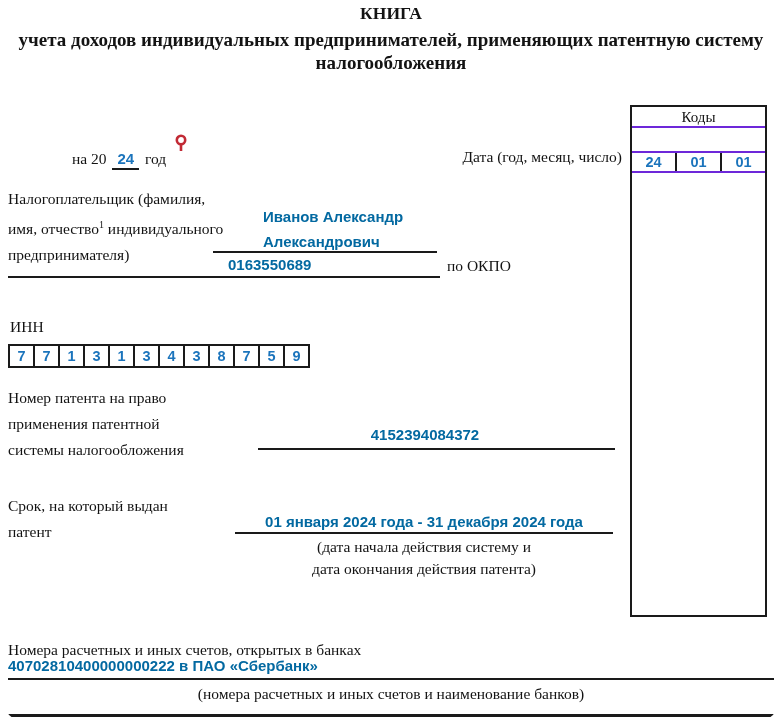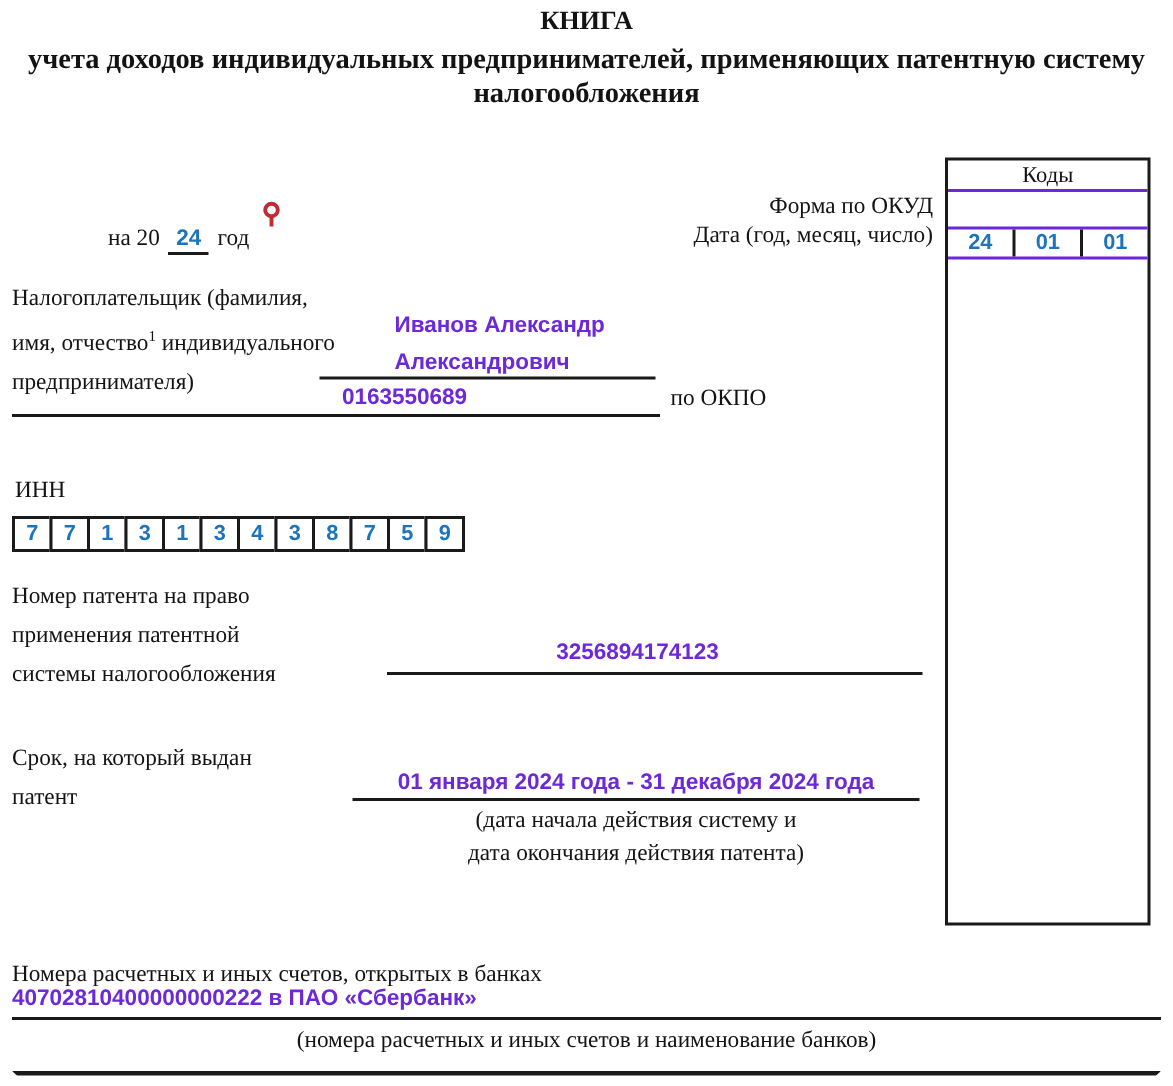--- a/index.html
+++ b/index.html
@@ -4,21 +4,21 @@
 <style>
   html,body{margin:0;padding:0;background:#fff;}
   #page{
     position:relative;width:782px;height:724px;background:#ffffff;
     font-family:"Liberation Serif", serif;color:#131313;overflow:hidden;border-radius:31px;
   }
   .abs{position:absolute;}
   .serif{font-family:"Liberation Serif", serif;font-size:15.5px;color:#131313;}
   .title-main{font-weight:bold;font-size:17.5px;text-align:center;width:100%;}
   .title-sub{font-weight:bold;font-size:19px;text-align:center;width:100%;line-height:23px;}
-  .blue-val{font-family:"Liberation Sans", sans-serif;font-weight:700;font-size:15px;color:#6d28d9;}
+  .blue-val{font-family:"Liberation Sans", sans-serif;font-weight:700;font-size:15px;color:#0369a1;}
   .rule{border-top:2.5px solid #1a1a1a;height:0;}
   .rule-thin{border-top:2px solid #1a1a1a;height:0;}
   .rule-thick{border-top:3px solid #1a1a1a;height:0;}
   .right-align{text-align:right;}
   .center{text-align:center;}
 
   
   #codes-box{
     left:630px;top:105px;width:137px;height:512px;
     border:2px solid #1a1a1a;box-sizing:border-box;background:#fff;
@@ -69,21 +69,20 @@
   <div class="abs" id="codes-box">
     <div class="codes-row" id="codes-header">Коды</div>
     <div class="codes-row" id="okud-cell"></div>
     <div class="codes-row" id="date-cells">
       <div class="dcell">24</div>
       <div class="dcell">01</div>
       <div class="dcell">01</div>
     </div>
   </div>
 
-  <div class="abs serif right-align" style="top:129px;right:160px;width:300px;">Форма по ОКУД</div>
   <div class="abs serif right-align" style="top:148px;right:160px;width:300px;">Дата (год, месяц, число)</div>
 
   <div class="abs serif" id="year-line">
     <span>на 20</span>
     <span id="year-value">24</span>
     <span>год</span>
   </div>
 
   <svg class="abs" style="left:174px;top:134px;" width="14" height="22" viewBox="0 0 14 22">
     <circle cx="7" cy="6" r="4.2" fill="none" stroke="#c22a35" stroke-width="2.6"></circle>
@@ -120,21 +119,21 @@
     <div class="inn-cell">7</div>
     <div class="inn-cell">5</div>
     <div class="inn-cell">9</div>
   </div>
 
   <div class="abs serif lbl-multiline" style="left:8px;top:385px;width:250px;">
     <div>Номер патента на право</div>
     <div>применения патентной</div>
     <div>системы налогообложения</div>
   </div>
-  <div class="abs blue-val center" style="left:250px;top:426px;width:350px;">3256894174123</div>
+  <div class="abs blue-val center" style="left:250px;top:426px;width:350px;">4152394084372</div>
   <div class="abs rule" style="left:258px;top:448px;width:357px;"></div>
 
   <div class="abs serif lbl-multiline" style="left:8px;top:493px;width:250px;">
     <div>Срок, на который выдан</div>
     <div>патент</div>
   </div>
   <div class="abs blue-val center" style="left:235px;top:513px;width:378px;">01 января 2024 года - 31 декабря 2024 года</div>
   <div class="abs rule" style="left:235px;top:532px;width:378px;"></div>
   <div class="abs serif center" style="left:235px;top:538px;width:378px;">(дата начала действия систему и</div>
   <div class="abs serif center" style="left:235px;top:560px;width:378px;">дата окончания действия патента)</div>

